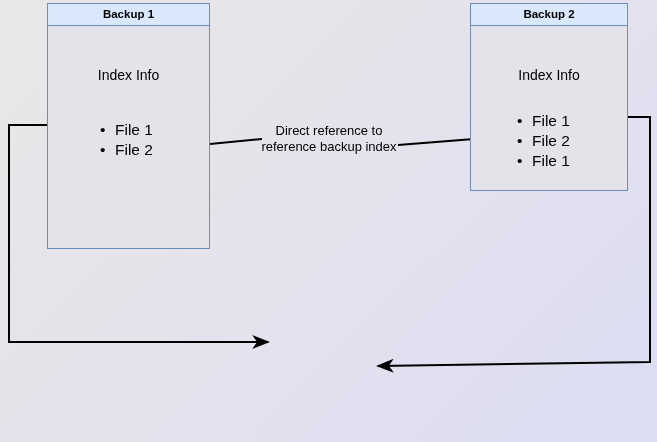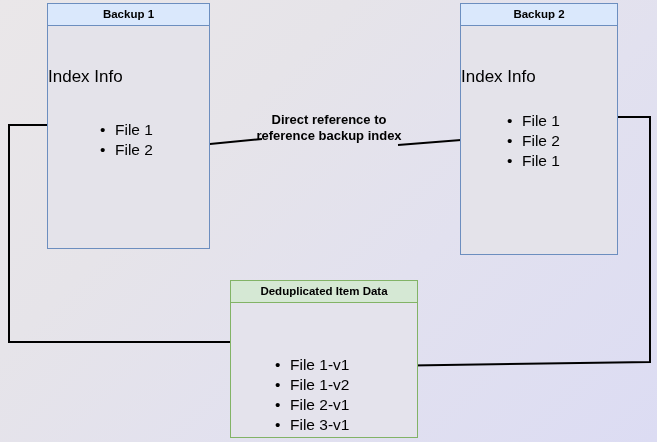--- a/index.html
+++ b/index.html
@@ -64,22 +64,22 @@
     background: #e4e3ec;
   }
   .node.green .node-header {
     background: #d5e8d4;
     border-bottom-color: #82b366;
   }
   .index-label {
     position: absolute;
     left: 0;
     right: 0;
-    text-align: left;
-    font-size: 17px;
+    text-align: center;
+    font-size: 14px;
     color: #000000;
   }
   ul.file-list {
     position: absolute;
     margin: 0;
     padding: 0;
     list-style: none;
   }
   ul.file-list li {
     font-size: 15.5px;
@@ -131,42 +131,31 @@
     <div class="node-header">Backup 1</div>
     <div class="node-body">
       <div class="index-label" style="top:41px;">Index Info</div>
       <ul class="file-list" style="left:52px; top:94px;">
         <li>File 1</li>
         <li>File 2</li>
       </ul>
     </div>
   </div>
 
-  <div class="node blue" style="left:460px; top:3px; width:158px; height:252px;">
+  <div class="node blue" style="left:470px; top:3px; width:158px; height:188px;">
     <div class="node-header">Backup 2</div>
     <div class="node-body">
       <div class="index-label" style="top:41px;">Index Info</div>
       <ul class="file-list" style="left:46px; top:85px;">
         <li>File 1</li>
         <li>File 2</li>
         <li>File 1</li>
       </ul>
     </div>
   </div>
 
-  <div class="node green" style="left:230px; top:280px; width:188px; height:158px;">
-    <div class="node-header">Deduplicated Item Data</div>
-    <div class="node-body">
-      <ul class="file-list" style="left:44px; top:52px;">
-        <li>File 1-v1</li>
-        <li>File 1-v2</li>
-        <li>File 2-v1</li>
-        <li>File 3-v1</li>
-      </ul>
-    </div>
-  </div>
 
-  <div class="edge-label" style="left:248px; top:112px; width:162px;font-weight:bold;">
+  <div class="edge-label" style="left:248px; top:123px; width:162px;">
     <div>Direct reference to</div>
     <div>reference backup index</div>
   </div>
 
 </div>
 
 </body></html>

